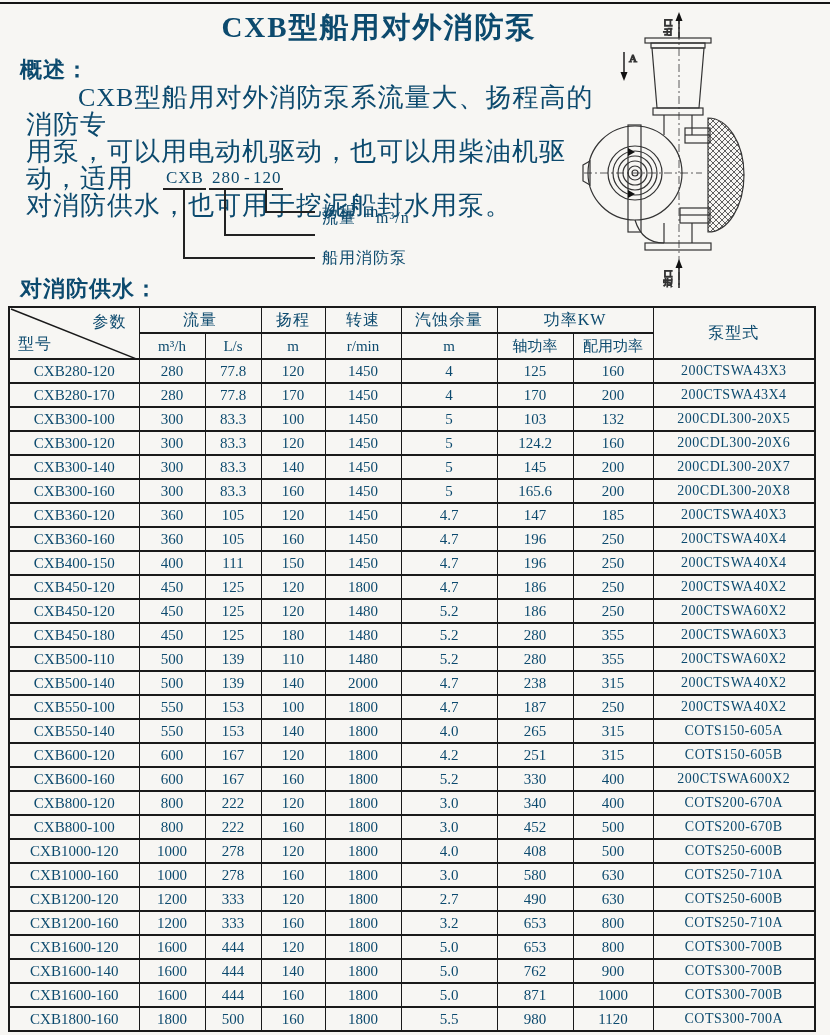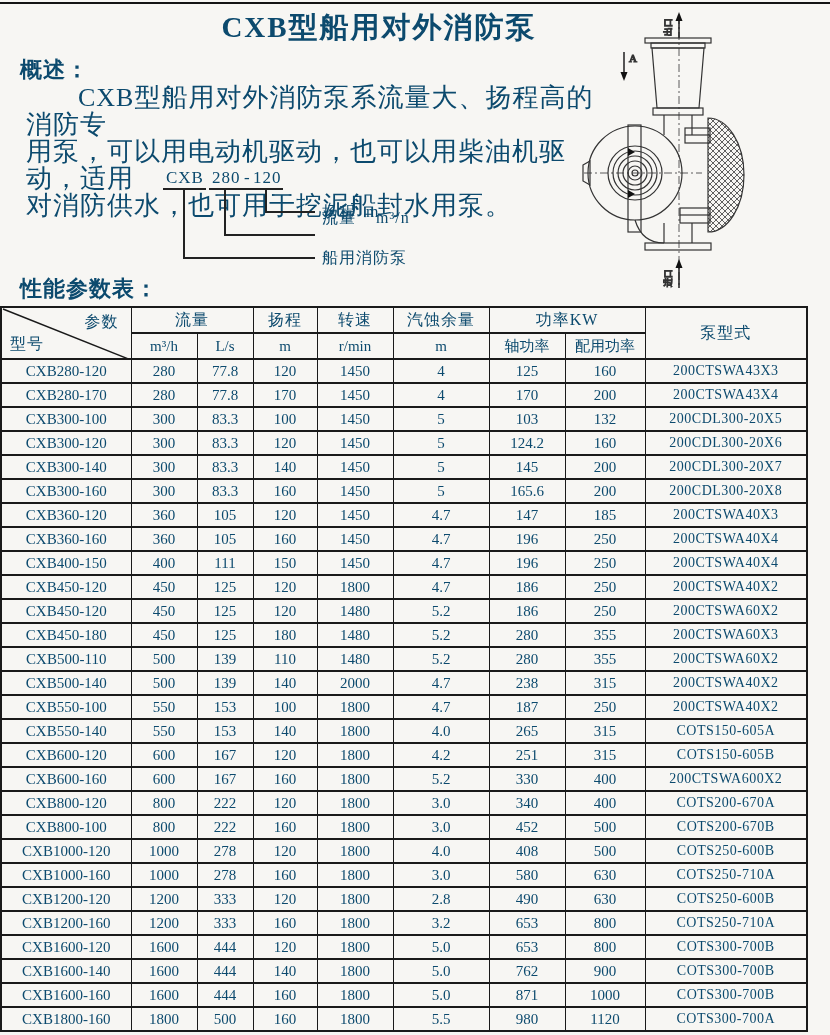--- a/index.html
+++ b/index.html
@@ -27,21 +27,21 @@
     position:absolute;left:26px;top:84px;width:578px;
     font-size:26px;line-height:27px;letter-spacing:1px;
   }
   .para .indent{text-indent:2em;}
   
   .mm{position:absolute;left:150px;top:166px;width:330px;height:112px;margin-left:10px;}
   .mm .code{position:absolute;top:2px;font-size:17px;letter-spacing:1px;}
   .mm .ln{position:absolute;background:#222;}
   .mm .lbl{position:absolute;left:162px;font-size:16px;letter-spacing:1px;white-space:pre;text-align:right;}
   
-  .tblwrap{position:absolute;left:0;top:306px;width:756px;border-radius:20px;}
+  .tblwrap{position:absolute;left:8px;top:306px;width:756px;border-radius:20px;}
   table.params{
     border-collapse:collapse;table-layout:fixed;width:806px;
     border:2px solid #1a1a1a;
     font-size:15px;
   }
   table.params th,table.params td{
     border:1px solid #1a1a1a;border-bottom-width:2px;
     padding:0;height:22px;line-height:22px;
     text-align:center;font-weight:normal;overflow:hidden;white-space:nowrap;
   }
@@ -140,21 +140,21 @@
     <path d="M63 216 Q70 239 92 239"></path>
     <line x1="92" y1="219" x2="92" y2="239"></line>
     <line x1="120" y1="219" x2="120" y2="239"></line>
     <rect x="73" y="239" width="66" height="7"></rect>
 
     <line x1="107" y1="284" x2="107" y2="260" stroke="#111" stroke-width="1.4"></line>
     <polygon points="107,255 103.5,264 110.5,264" fill="#111" stroke="none"></polygon>
     <text font-size="9" transform="translate(99 283) rotate(-90)">进口</text>
   </svg>
 
-  <div class="sec-heading table-heading">性能参数表：</div>
+  <div class="sec-heading table-heading">对消防供水：</div>
 
   <div class="tblwrap">
     <table class="params">
       <colgroup>
         <col style="width:130px">
           <col style="width:66px">
           <col style="width:56px">
         <col style="width:64px">
           <col style="width:76px">
           <col style="width:96px">
@@ -430,21 +430,21 @@
             <td>580</td>
             <td>630</td>
             <td class="c-type">COTS250-710A</td>
           </tr>
           <tr>
             <td class="c-model">CXB1200-120</td>
             <td>1200</td>
             <td>333</td>
             <td>120</td>
             <td>1800</td>
-            <td>2.8</td>
+            <td>2.7</td>
             <td>490</td>
             <td>630</td>
             <td class="c-type">COTS250-600B</td>
           </tr>
           <tr>
             <td class="c-model">CXB1200-160</td>
             <td>1200</td>
             <td>333</td>
             <td>160</td>
             <td>1800</td>

